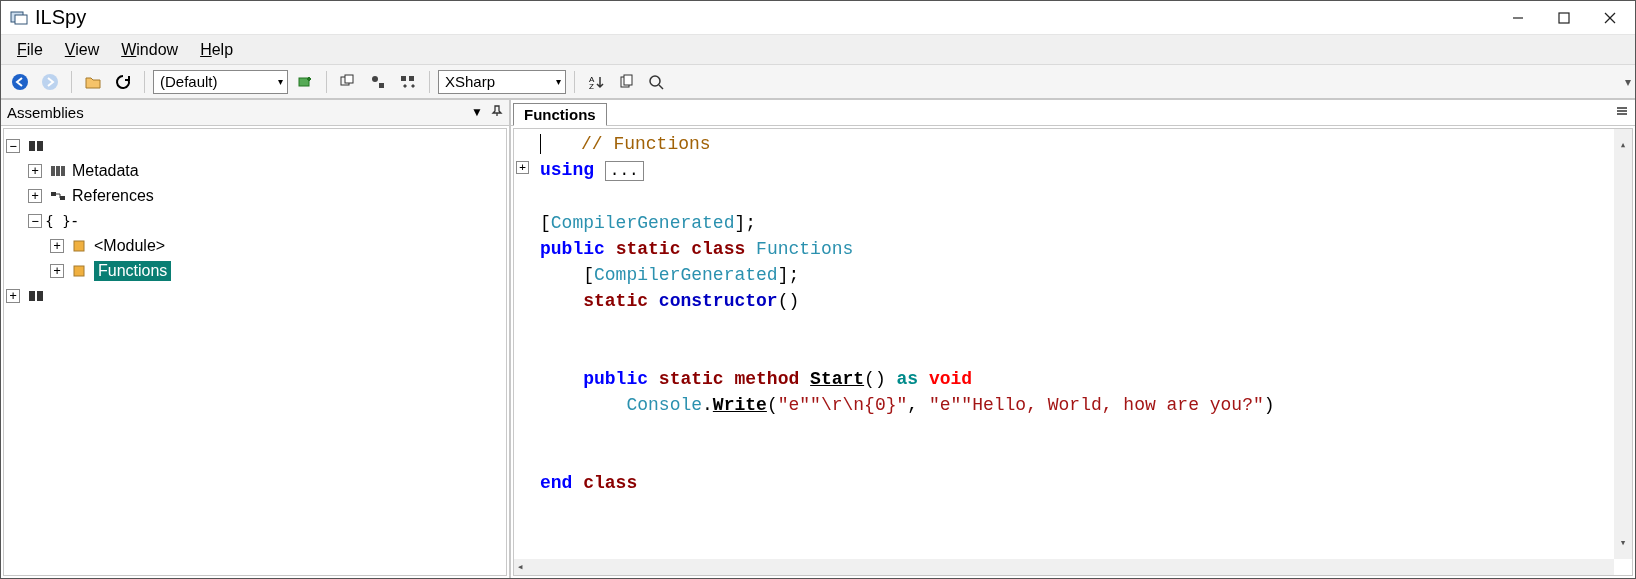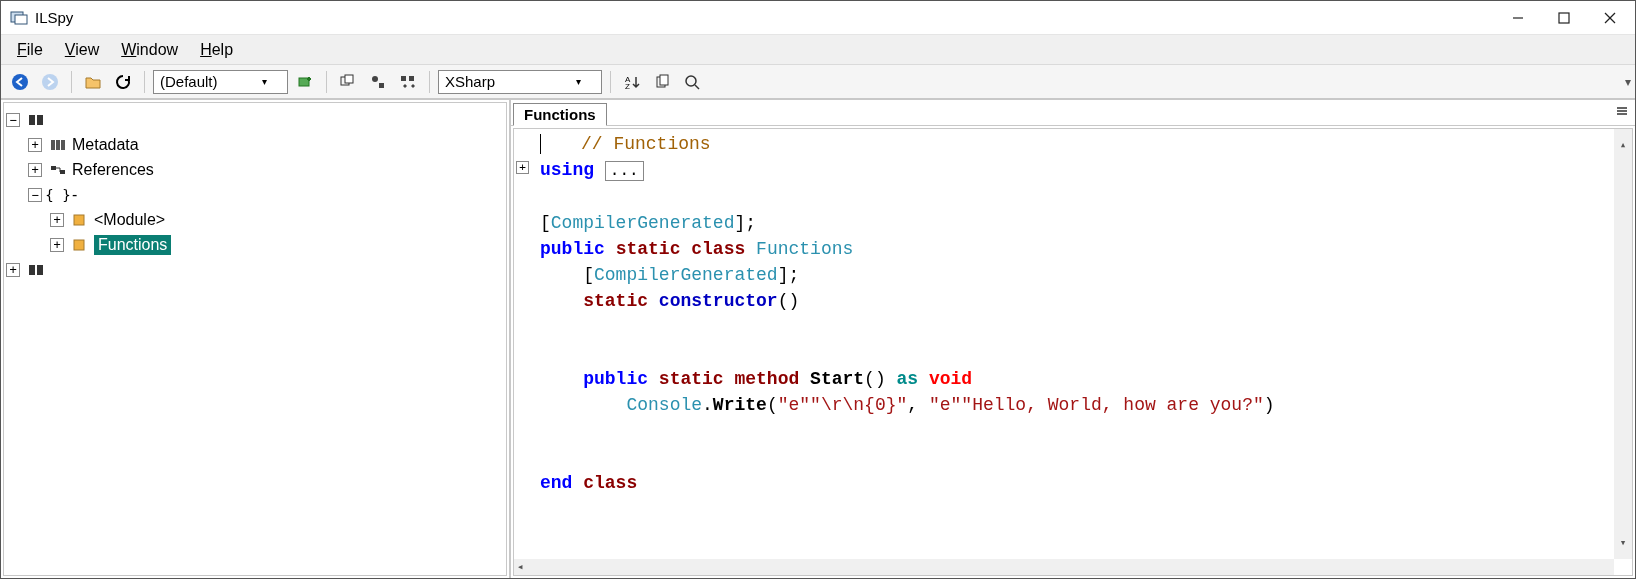--- a/index.html
+++ b/index.html
@@ -18,21 +18,21 @@
   
   .titlebar {
     height: 34px;
     background: #ffffff;
     display: flex;
     align-items: center;
     padding: 0 2px 0 8px;
     border-bottom: 1px solid #e5e5e5;
   }
   .titlebar .app-icon { width:20px; height:20px; margin-right:6px; display:flex; align-items:center; justify-content:center; }
-  .titlebar .title { font-size:15px; }
+  .titlebar .title { font-size:20px; }
   .win-controls { margin-left:auto; display:flex; }
   .win-btn { width:46px; height:30px; display:flex; align-items:center; justify-content:center; font-size:14px; }
   .win-btn svg { stroke:#222; }
   
   .menubar {
     height: 30px;
     background: #f0f0f0;
     display:flex; align-items:center; padding:4px 6px;
     gap: 2px;
     border-bottom:1px solid #dadada;
@@ -50,21 +50,21 @@
     position:relative;
   }
   .tool-btn, .tool-sep {
     display:flex; align-items:center; justify-content:center;
     height:26px;
   }
   .tool-btn { min-width:26px; padding:0 3px; }
   .tool-sep { width:1px; background:#c8c8c8; margin:0 4px; height:22px;}
   .tool-combo {
     height:24px; border:1px solid #888; background:#fff; display:flex; align-items:center;
-    padding:0 20px 0 6px; font-size:15px;
+    padding:0 4px 0 6px; font-size:15px;
   }
   .tool-combo .dd { margin-left:auto; padding-left:8px; font-size:10px;}
   .toolbar-overflow {
     position:absolute; right:4px; font-size:12px; color:#555;
   }
   
   .main-split { flex:1; display:flex; min-height:0; border-top:1px solid #c8c8c8;}
   .left-pane { width:510px; display:flex; flex-direction:column; border-right:2px solid #c8c8c8;}
   .pane-header {
     height:26px; background:#f5f5f5; border-bottom:1px solid #c8c8c8;
@@ -87,21 +87,21 @@
   .code-area { flex:1; position:relative; border:1px solid #c8c8c8; margin:2px; overflow:auto; font-family: Consolas, "Courier New", monospace; font-size:18px; line-height:26px; }
   .code-gutter { position:absolute; left:0; top:0; bottom:0; width:18px; }
   .code-content { padding:2px 4px 2px 26px; white-space:pre; }
   .fold-box { position:absolute; left:2px; width:13px; height:13px; border:1px solid #888; font-size:11px; line-height:11px; text-align:center; font-family:monospace; background:#fff;}
   .caret-line { border-left:1px solid #000; display:inline-block; height:20px; vertical-align:middle;}
   .ellipsis-box { border:1px solid #888; padding:0 4px; font-size:16px; vertical-align:baseline;}
   
   .c-comment { color:#a16207;margin-left:40px;}
   .c-kw      { color:#0000ff; font-weight:bold;}
   .c-type    { color:#2b91af;}
-  .c-ident   { color:#000000; font-weight:bold;}
+  .c-ident   { color:#000000; font-weight:bold;text-decoration:underline;}
   .c-attr    { color:#2b91af;}
   .c-static  { color:#8b0000; font-weight:bold;}
   .c-class   { color:#8b0000; font-weight:bold;}
   .c-method  { color:#8b0000; font-weight:bold;}
   .c-member  { color:#0000c0; font-weight:bold;}
   .c-as      { color:#008b8b; font-weight:bold;}
   .c-void    { color:#ff0000; font-weight:bold;}
   .c-str     { color:#a31515;}
   .c-end     { color:#0000ff; font-weight:bold;}
   .scrollbar-v { position:absolute; right:0; top:0; bottom:16px; width:18px; background:#f0f0f0; display:flex; flex-direction:column; align-items:center; justify-content:space-between; padding:3px 0;}
@@ -197,21 +197,21 @@
   </div>
   <div class="tool-btn">
     <svg width="18" height="16" viewBox="0 0 18 16">
         <rect x="2" y="2" width="5" height="5" fill="#444"></rect>
         <rect x="10" y="2" width="5" height="5" fill="#444"></rect>
         <path d="M4 12l2-2 2 2-2 2z" fill="#444"></path>
         <path d="M12 12l2-2 2 2-2 2z" fill="#444"></path>
       </svg>
   </div>
   <div class="tool-sep"></div>
-  <div class="tool-combo" style="width:164px">
+  <div class="tool-combo" style="width:128px">
     <span>XSharp</span>
     <span class="dd">▾</span>
   </div>
   <div class="tool-sep"></div>
   <div class="tool-btn">
     <svg width="16" height="16" viewBox="0 0 16 16">
         <text x="1" y="8" font-size="8" font-family="sans-serif">A</text>
         <text x="1" y="15" font-size="8" font-family="sans-serif">Z</text>
         <path d="M12 3v10M9 10l3 3 3-3" fill="none" stroke="#333" stroke-width="1.5"></path>
       </svg>
@@ -227,20 +227,31 @@
         <circle cx="7" cy="7" r="5" fill="none" stroke="#333" stroke-width="1.5"></circle>
         <line x1="11" y1="11" x2="15" y2="15" stroke="#333" stroke-width="1.5"></line>
       </svg>
   </div>
   <div class="toolbar-overflow">▾</div>
 </div>
 
 <div class="main-split">
 
   <div class="left-pane">
+    <div class="pane-header">
+      <span>Assemblies</span>
+      <span class="hdr-controls">
+        <span>▼</span>
+        <span>
+          <svg width="12" height="12" viewBox="0 0 12 12">
+              <path d="M4 1h4v5l2 2H2l2-2zM6 8v3" stroke="#333" fill="none" stroke-width="1.3"></path>
+            </svg>
+        </span>
+      </span>
+    </div>
     <div class="tree">
       <div class="tree-row">
         <span class="tree-toggle">−</span>
         <span class="tree-icon">
             <svg width="16" height="12">
               <rect x="1" y="1" width="6" height="10" fill="#333"></rect>
               <rect x="9" y="1" width="6" height="10" fill="#333"></rect>
             </svg>
           </span>
       </div>

